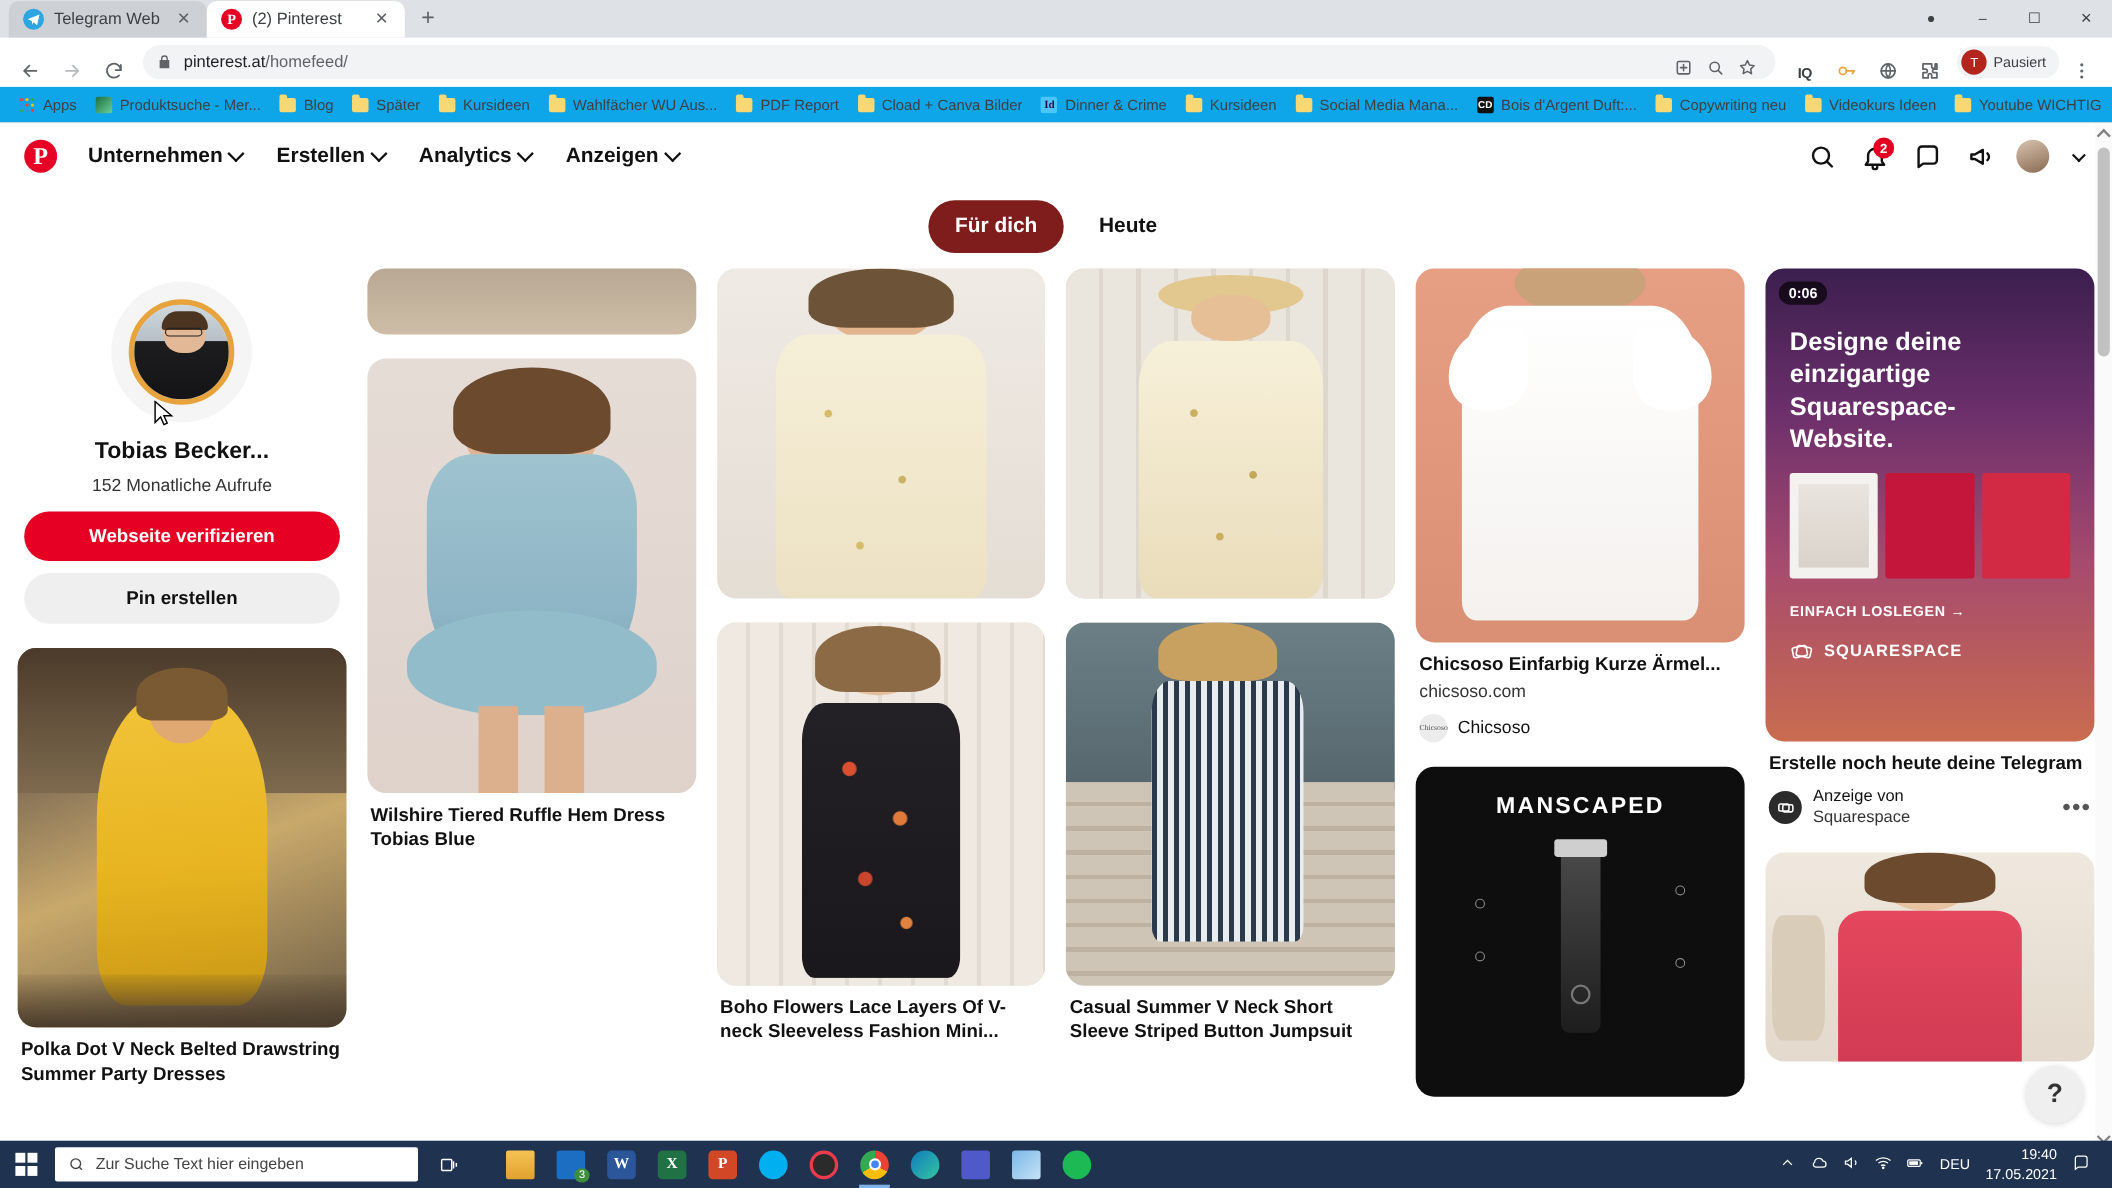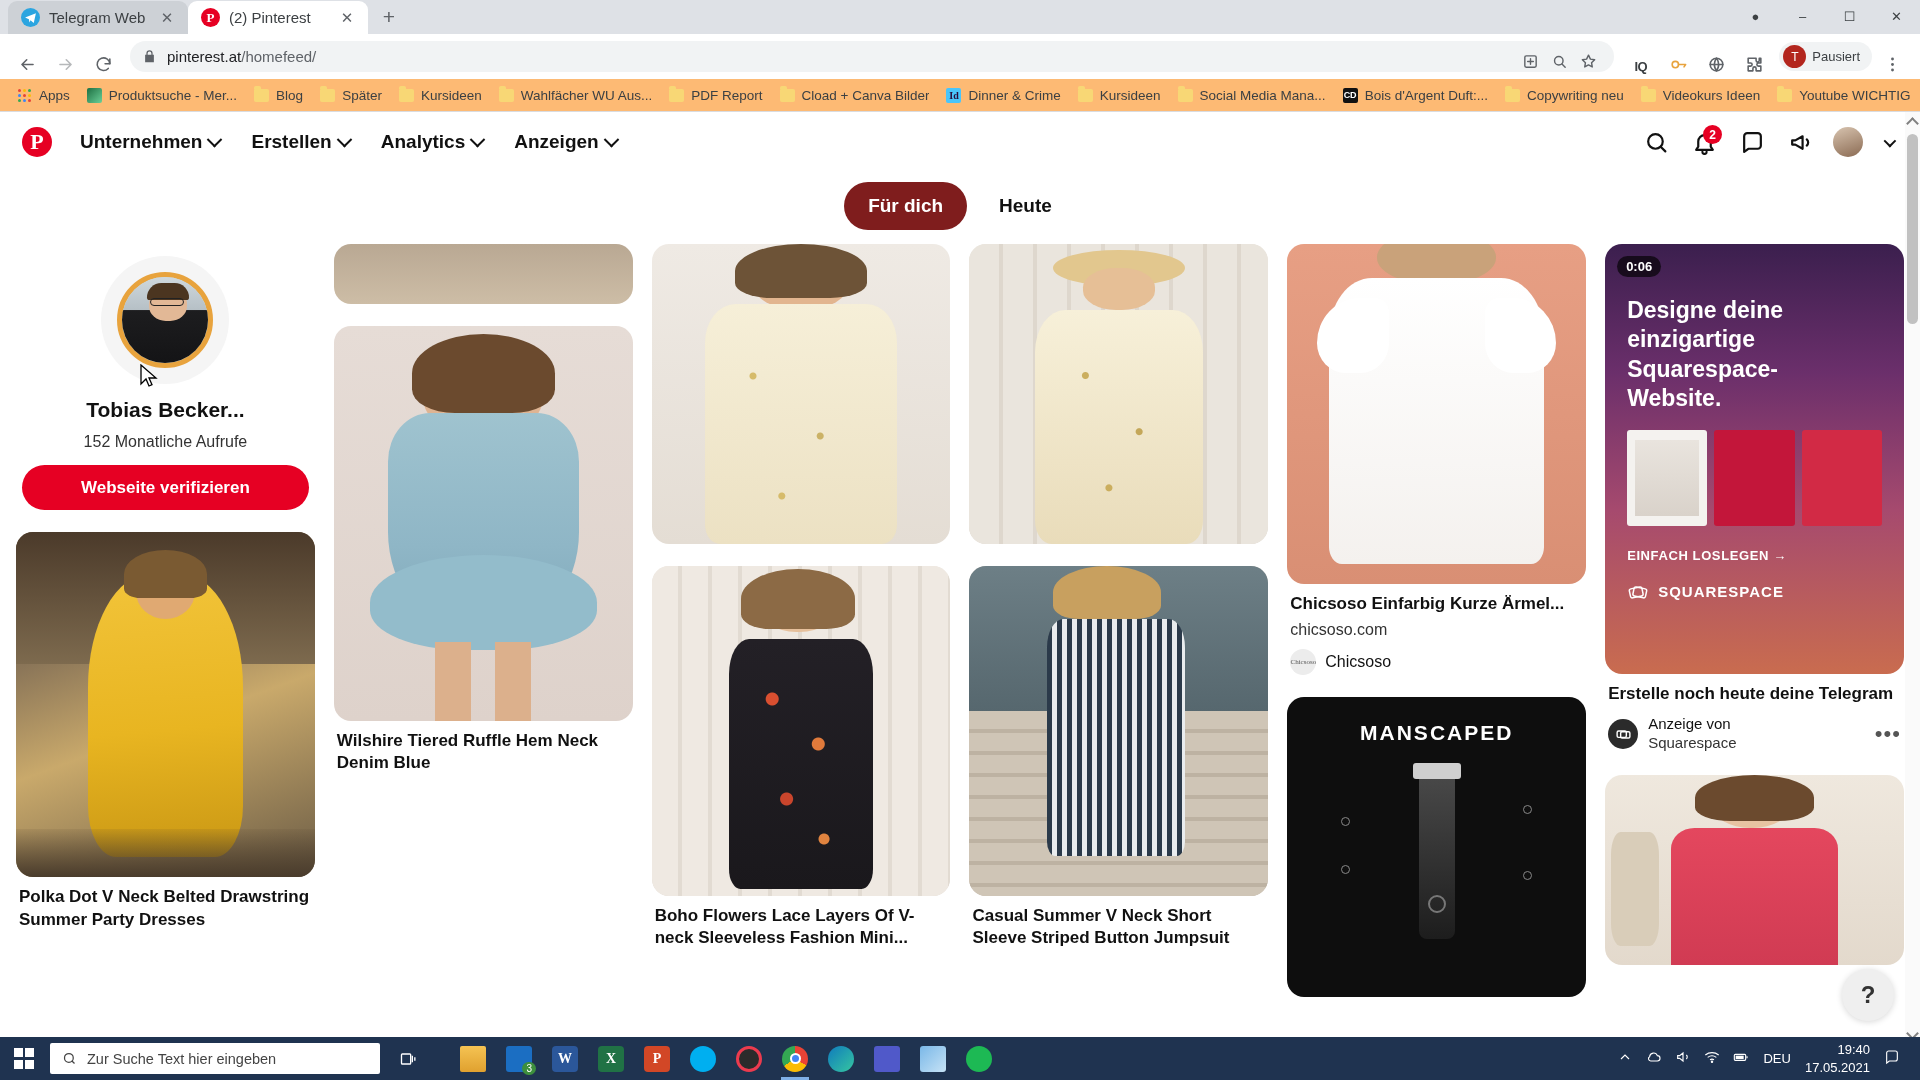--- a/index.html
+++ b/index.html
@@ -48,21 +48,21 @@
   .omni-icons .tbtn { width: 27px; height: 27px; }
   .omni-icons .tbtn svg { width: 17px; height: 17px; }
   .ext-iq { font-size: 13px; font-weight: bold; color: #3c4043; letter-spacing: -0.5px; }
   .profile-chip {
     display: flex; align-items: center; gap: 6px; height: 29px;
     background: #f1f3f4; border-radius: 15px; padding: 0 12px 0 4px;
     font-size: 13px; color: #3c4043; margin-left: 4px;
   }
   .profile-chip .pav { width: 23px; height: 23px; border-radius: 50%; background: #b3261e; color: #fff; display:flex; align-items:center; justify-content:center; font-size:12px; }
 
-  .bookmarks { height: 33px; background: #fdba74; display: flex; align-items: center; padding: 0 9px; gap: 2px; font-size: 13.5px; color: #3c4043; border-bottom: 1px solid #dadce0; overflow: hidden; }
+  .bookmarks { height: 33px; background: #0ea5e9; display: flex; align-items: center; padding: 0 9px; gap: 2px; font-size: 13.5px; color: #3c4043; border-bottom: 1px solid #dadce0; overflow: hidden; }
   .bm { display: flex; align-items: center; gap: 6px; padding: 4px 7px; border-radius: 4px; white-space: nowrap; flex: 0 0 auto; max-width: 175px; }
   .bm .bmi { width: 17px; height: 16px; flex: 0 0 17px; display:flex; align-items:center; justify-content:center; }
   .bm .bml { overflow: hidden; text-overflow: ellipsis; }
   .folder { width: 15px; height: 13px; background: #f8d775; border-radius: 1px 2px 2px 2px; position: relative; }
   .folder::before { content:''; position:absolute; top:-3px; left:0; width: 7px; height: 3px; background:#f8d775; border-radius: 2px 2px 0 0;}
   .apps-grid { display: grid; grid-template-columns: repeat(3, 3px); grid-template-rows: repeat(3, 3px); gap: 2px; }
   .apps-grid i { display:block; width:3px; height:3px; border-radius:50%; }
   .bm-overflow { margin-left: auto; padding: 0 8px; color: #5f6368; font-size: 15px; flex: 0 0 auto;}
 
   
@@ -418,20 +418,21 @@
               <div class="pavatar-lg">
                 <div style="position:absolute;inset:0;background:linear-gradient(180deg,#cfd8dd 0%,#b6c0c6 38%,#1d1d1f 39%,#141416 100%)"></div>
                 <div style="position:absolute;top:10px;left:27px;width:38px;height:34px;background:#e2b896;border-radius:50% 50% 44% 44%"></div>
                 <div style="position:absolute;top:6px;left:25px;width:42px;height:17px;background:#4b3520;border-radius:22px 22px 4px 4px"></div>
                 <div style="position:absolute;top:21px;left:28px;width:34px;height:8px;border:1.6px solid #222;border-radius:4px"></div>
               </div>
             </div>
             <div class="pname">Tobias Becker...</div>
             <div class="pviews">152 Monatliche Aufrufe</div>
             <div class="btn-red">Webseite verifizieren</div>
+            <div class="btn-grey">Pin erstellen</div>
           </div>
         </div>
 
         <div class="mcard">
           <div class="thumb" style="height:345px;background:linear-gradient(160deg,#6d5a45 0%,#8a7558 30%,#c9a96b 55%,#6a5b45 100%);position:relative">
             <div style="position:absolute;left:0;right:0;top:0;height:38%;background:linear-gradient(180deg,#4b3a2a,#7d6a4e)"></div>
             <div style="position:absolute;left:24%;top:12%;width:52%;height:82%;background:linear-gradient(175deg,#f2c43a 0%,#e8b521 55%,#c99714 100%);border-radius:40% 40% 18% 18%"></div>
             <div style="position:absolute;left:40%;top:9%;width:20%;height:16%;background:#e0a972;border-radius:50%"></div>
             <div style="position:absolute;left:36%;top:5%;width:28%;height:14%;background:#7a5a32;border-radius:50% 50% 20% 20%"></div>
             <div style="position:absolute;left:0;bottom:0;width:100%;height:14%;background:linear-gradient(180deg,rgba(80,62,42,.1),#4a3c2c)"></div>
@@ -445,21 +446,21 @@
 
         <div class="mcard">
           <div class="thumb" style="height:395px;background:linear-gradient(180deg,#e6dcd6 0%,#ded2cb 100%);position:relative">
             <div style="position:absolute;left:30%;top:6%;width:40%;height:22%;background:#deb493;border-radius:46%"></div>
             <div style="position:absolute;left:26%;top:2%;width:48%;height:20%;background:#6b4a2e;border-radius:50% 50% 30% 30%"></div>
             <div style="position:absolute;left:18%;top:22%;width:64%;height:56%;background:linear-gradient(180deg,#9fc3cf 0%,#8fb6c6 60%,#7fa9ba 100%);border-radius:22% 22% 46% 46%"></div>
             <div style="position:absolute;left:12%;top:58%;width:76%;height:24%;background:#93bccb;border-radius:50% 50% 42% 42%"></div>
             <div style="position:absolute;left:34%;top:80%;width:12%;height:20%;background:#dcb08c"></div>
             <div style="position:absolute;left:54%;top:80%;width:12%;height:20%;background:#dcb08c"></div>
           </div>
-          <div class="title">Wilshire Tiered Ruffle Hem Neck Denim Blue</div>
+          <div class="title">Wilshire Tiered Ruffle Hem Dress Tobias Blue</div>
         </div>
 
         <div class="mcard">
           <div class="thumb" style="height:300px;background:linear-gradient(180deg,#efeae4,#e4ddd4);position:relative">
             <div style="position:absolute;left:34%;top:4%;width:32%;height:18%;background:#e2b58f;border-radius:48%"></div>
             <div style="position:absolute;left:28%;top:0%;width:44%;height:18%;background:#6d5337;border-radius:50% 50% 28% 28%"></div>
             <div style="position:absolute;left:18%;top:20%;width:64%;height:80%;background:
               radial-gradient(circle at 25% 30%, #d6bb6a 3px, transparent 4px),
               radial-gradient(circle at 60% 55%, #cbb266 3px, transparent 4px),
               radial-gradient(circle at 40% 80%, #d6bb6a 3px, transparent 4px),

